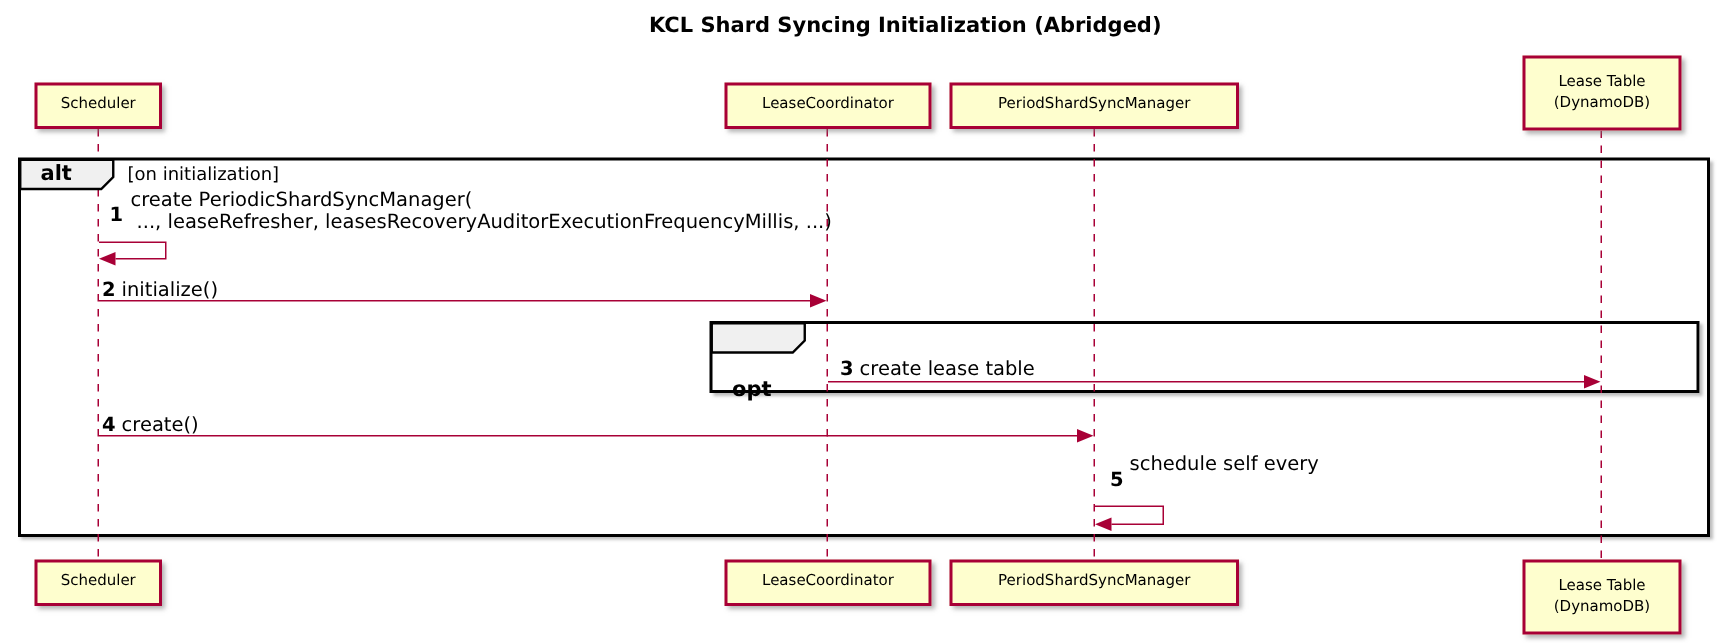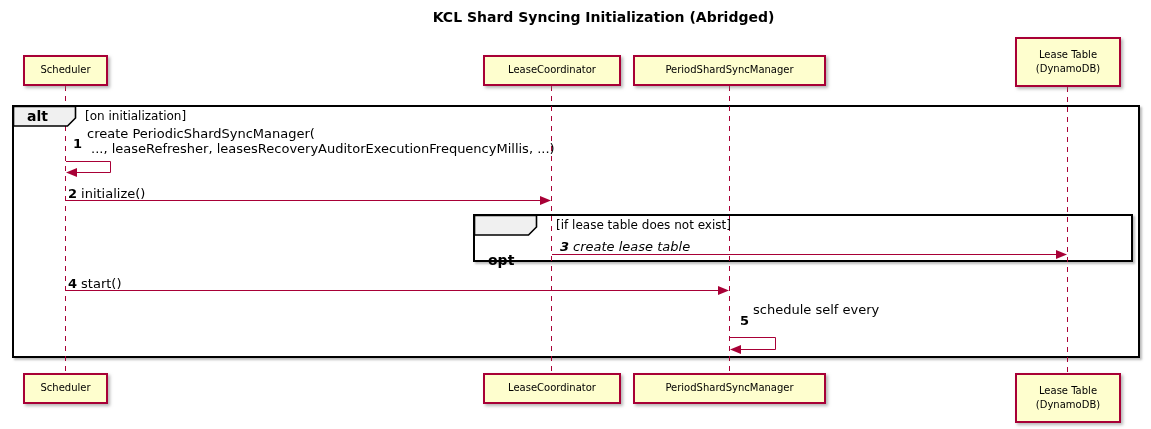--- a/index.html
+++ b/index.html
@@ -46,21 +46,21 @@
   #cond-opt { left:556px; top:218px; }
 
   svg.overlay { position:absolute; left:0; top:0; z-index:3; pointer-events:none; }
 
   .msg { position:absolute; font-size:13px; color:#000; white-space:nowrap; z-index:4; }
   .msg-num { font-weight:bold; margin-right:4px; }
   #msg1-num { left:73px;  top:136px; }
   #msg1-l1  { left:87px;  top:126px; }
   #msg1-l2  { left:91px;  top:141px; }
   #msg2     { left:68px;  top:186px; }
-  #msg3     { left:560px; top:239px;font-style:italic; }
+  #msg3     { left:560px; top:239px; }
   #msg4     { left:68px;  top:276px; }
   #msg5-num { left:740px; top:313px; }
   #msg5-l1  { left:753px; top:302px; }
   #msg5-l2  { left:757px; top:317px; }
 </style>
 </head>
 <body>
 
 <div class="canvas">
 
@@ -112,21 +112,20 @@
     <g>
       <path d="M474.5,215.5 H536.5 V227 L528.5,235 H474.5 Z" fill="#F0F0F0" stroke="#000" stroke-width="1.6"></path>
     </g>
   </svg>
 
   <div class="frame" id="frame-alt"></div>
   <div class="frame" id="frame-opt"></div>
   <div class="frame-label-text" id="lbl-alt">alt</div>
   <div class="frame-cond" id="cond-alt">[on initialization]</div>
   <div class="frame-label-text" id="lbl-opt">opt</div>
-  <div class="frame-cond" id="cond-opt">[if lease table does not exist]</div>
 
   <div class="participant" id="p-scheduler-top">
     <span>Scheduler</span>
   </div>
   <div class="participant" id="p-leasecoord-top">
     <span>LeaseCoordinator</span>
   </div>
   <div class="participant" id="p-psm-top">
     <span>PeriodShardSyncManager</span>
   </div>
@@ -155,19 +154,19 @@
 
   <div class="msg" id="msg2">
     <span class="msg-num">2</span><span>initialize()</span>
   </div>
 
   <div class="msg" id="msg3">
     <span class="msg-num">3</span><span>create lease table</span>
   </div>
 
   <div class="msg" id="msg4">
-    <span class="msg-num">4</span><span>start()</span>
+    <span class="msg-num">4</span><span>create()</span>
   </div>
 
   <div class="msg msg-num" id="msg5-num">5</div>
   <div class="msg" id="msg5-l1">schedule self every</div>
 
 </div>
 
 </body></html>

